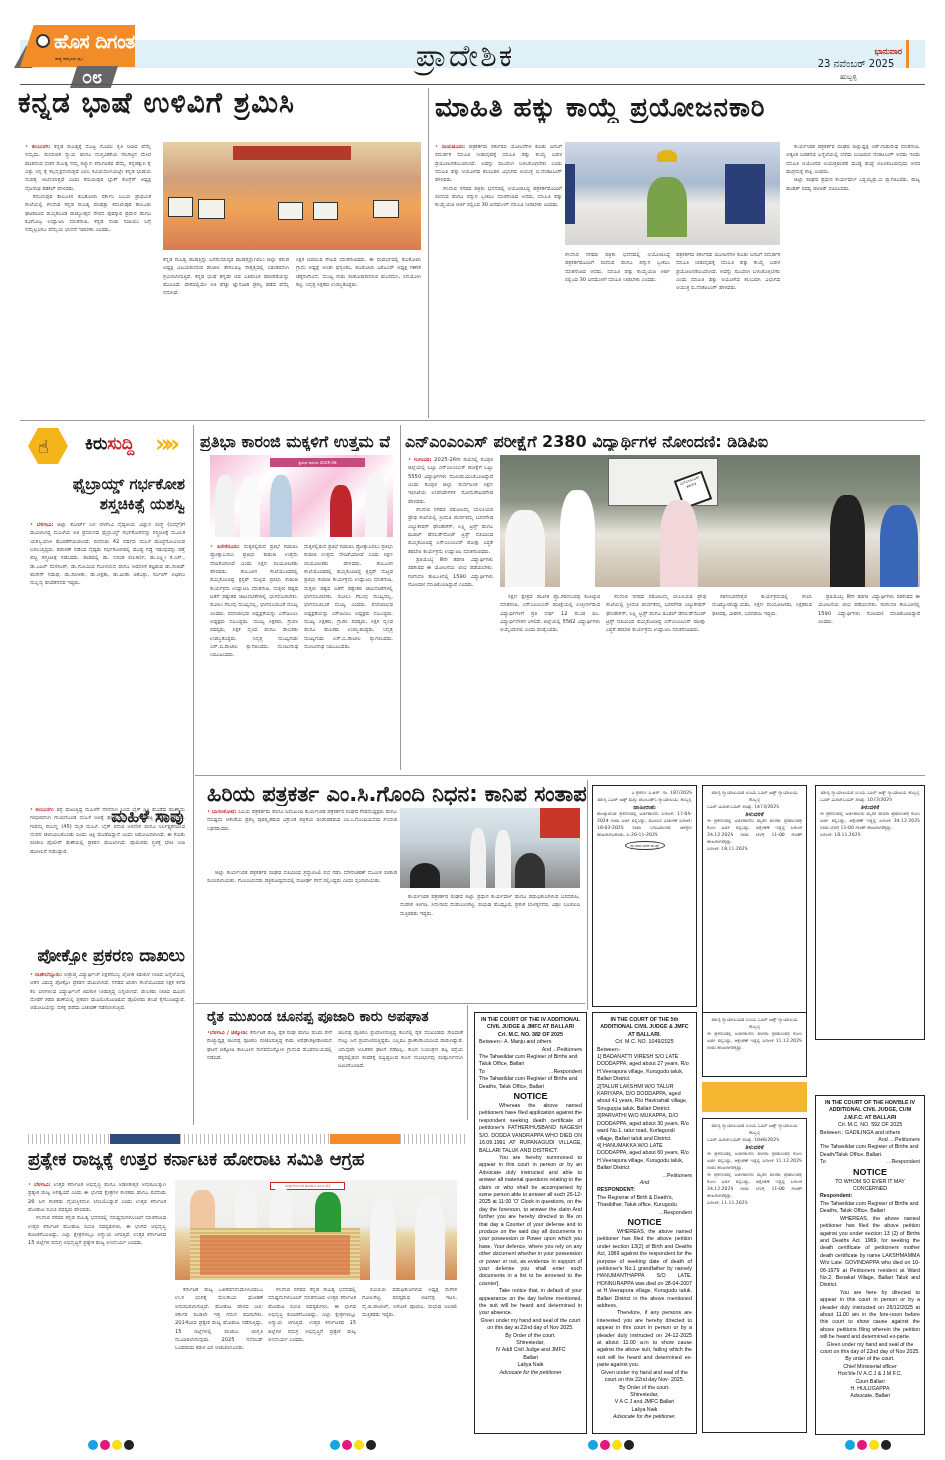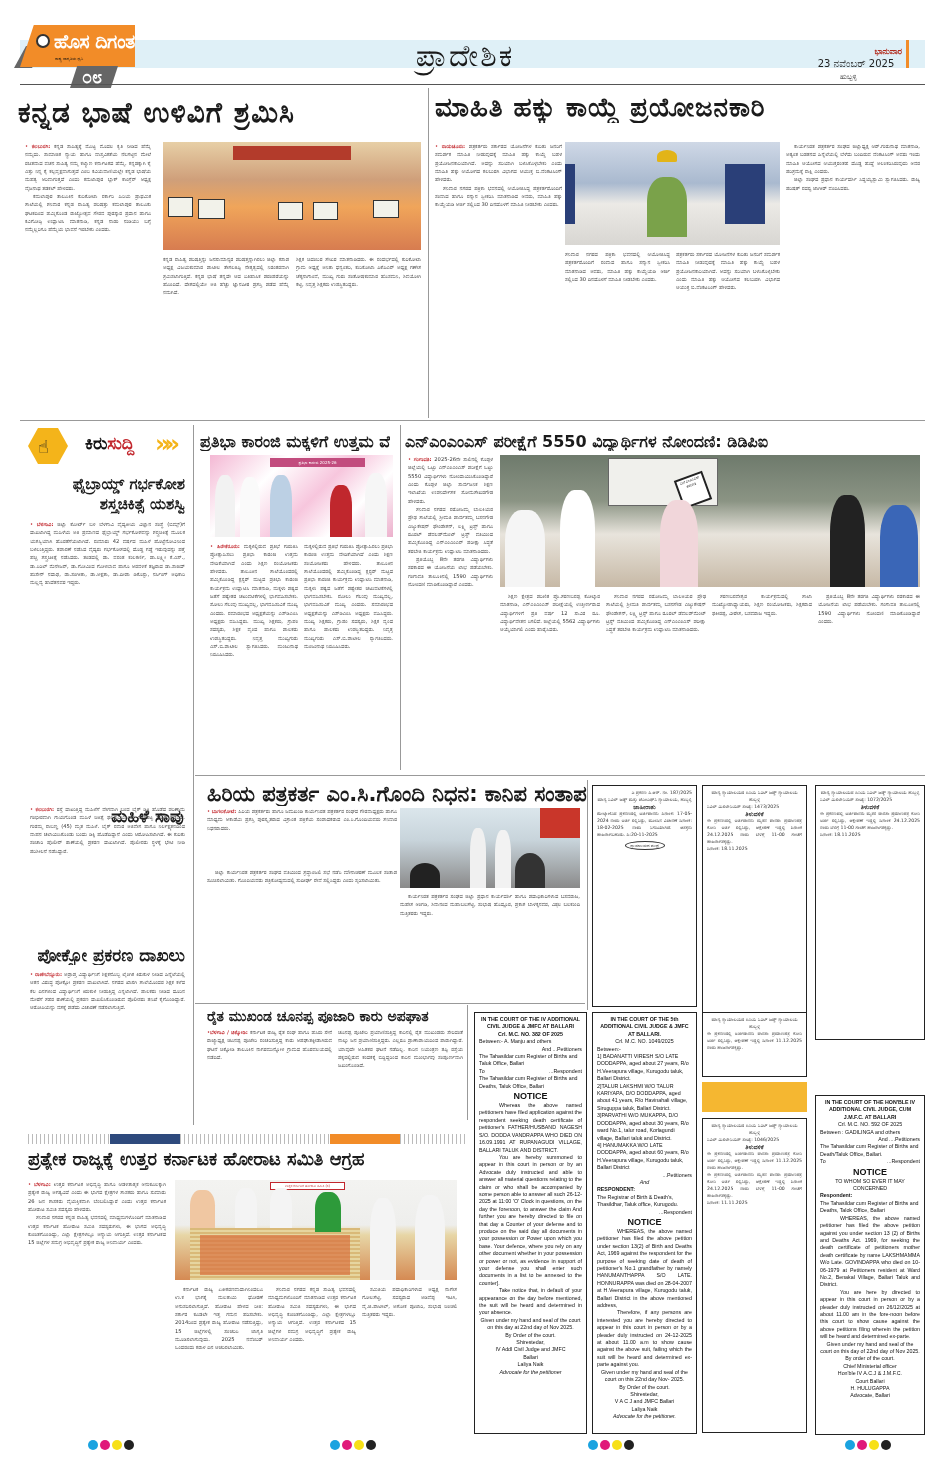--- a/index.html
+++ b/index.html
@@ -81,21 +81,21 @@
 <div class="abs logo-tag">ರಾಷ್ಟ್ರ ಜಾಗೃತಿಯ ಧ್ವನಿ</div>
 <div class="abs page-no-box"></div>
 <div class="abs page-no">೦೮</div>
 <div class="abs section-title">ಪ್ರಾದೇಶಿಕ</div>
 <div class="abs mast-right-bar"></div>
 <div class="abs day" style="left:810px;width:92px">ಭಾನುವಾರ</div>
 <div class="abs date" style="left:810px;width:92px">23 ನವೆಂಬರ್ 2025</div>
 <div class="abs edition">ಹುಬ್ಬಳ್ಳಿ</div>
 <div class="abs rule-top"></div>
 
-<div class="abs hl hl-xl" style="left:18px;top:96px;width:405px">ಕನ್ನಡ ಭಾಷೆ ಉಳಿವಿಗೆ ಶ್ರಮಿಸಿ</div>
+<div class="abs hl hl-xl" style="left:18px;top:86px;width:405px">ಕನ್ನಡ ಭಾಷೆ ಉಳಿವಿಗೆ ಶ್ರಮಿಸಿ</div>
 <div class="abs col" style="left:25px;top:142px;width:126px;height:270px">
   <p><span class="dot">• </span><span class="dateline">ಕಲಬುರಗಿ:</span> <span>ಕನ್ನಡ ಸಾಹಿತ್ಯಕ್ಕೆ ಮೊಟ್ಟ ಮೊದಲ ಕೃತಿ ನೀಡಿದ ಹೆಮ್ಮೆ ನಮ್ಮದು. ಸಾಮಾಜಿಕ ನ್ಯಾಯ ಹಾಗೂ ವಾಸ್ತವಿಕತೆಯ ನೆಲಗಟ್ಟಿನ ಮೇಲೆ ರಚಿತವಾದ ವಚನ ಸಾಹಿತ್ಯ ನಮ್ಮ ಕಲ್ಯಾಣ ಕರ್ನಾಟಕದ ಹೆಮ್ಮೆ. ಕನ್ನಡಕ್ಕಾಗಿ ಕೈ ಎತ್ತು ನಿನ್ನ ಕೈ ಕಲ್ಪವೃಕ್ಷವಾಗುತ್ತದೆ ಎಂಬ ಕವಿಯವಾಣಿಯಲ್ಲೇ ಕನ್ನಡ ಭಾಷೆಯ ಮಹತ್ವ ಅರಿವಾಗುತ್ತದೆ ಎಂದು ಕಮಲಾಪುರ ಬ್ಲಾಕ್ ಕಾಂಗ್ರೆಸ್ ಅಧ್ಯಕ್ಷ ವೈಜನಾಥ ತಡಕಲ್ ಹೇಳಿದರು.</span></p>
   <p class="para">ಕಮಲಾಪುರ ತಾಲೂಕಿನ ಕುರಿಕೋಟಾ ಸರ್ಕಾರಿ ಹಿರಿಯ ಪ್ರಾಥಮಿಕ ಶಾಲೆಯಲ್ಲಿ ಶನಿವಾರ ಕನ್ನಡ ಸಾಹಿತ್ಯ ಪರಿಷತ್ತು ಕಮಲಾಪುರ ತಾಲೂಕು ಘಟಕದಿಂದ ಹಮ್ಮಿಕೊಂಡ ರಾಜ್ಯೋತ್ಸವ ಗೌರವ ಪುರಸ್ಕಾರ ಪ್ರದಾನ ಹಾಗೂ ಕವಿಗೋಷ್ಠಿ ಉದ್ಘಾಟಿಸಿ ಮಾತನಾಡಿ, ಕನ್ನಡ ನಾಡು ನುಡಿಯು ಬಗ್ಗೆ ನಮ್ಮೆಲ್ಲರಿಗೂ ಹೆಮ್ಮೆಯ ಭಾವನೆ ಇರಬೇಕು ಎಂದರು.</p>
 </div>
 <div class="abs photo" style="left:163px;top:142px;width:258px;height:108px">
   <div class="bg" style="background:linear-gradient(180deg,#e7cfa6 0%,#cf9f7a 35%,#f0a55a 60%,#d77c50 100%)"></div>
   <div class="abs" style="left:70px;top:4px;width:118px;height:14px;background:#b33b2b"></div>
   <div class="abs" style="left:5px;top:55px;width:25px;height:20px;background:#f2f2ea;border:1px solid #333"></div>
   <div class="abs" style="left:35px;top:57px;width:27px;height:20px;background:#f2f2ea;border:1px solid #333"></div>
   <div class="abs" style="left:115px;top:60px;width:25px;height:18px;background:#f2f2ea;border:1px solid #333"></div>
@@ -170,21 +170,21 @@
 </div>
 <div class="abs col" style="left:210px;top:542px;width:88px;height:228px">
   <p><span class="dot">• </span><span class="dateline">ಹಿರೇಕೆರೂರು:</span> <span>ಮಕ್ಕಳಲ್ಲಿರುವ ಪ್ರತಿಭೆ ಗುರುತಿಸಿ ಪ್ರೋತ್ಸಾಹಿಸಲು ಪ್ರತಿಭಾ ಕಾರಂಜಿ ಉತ್ತಮ ವೇದಿಕೆಯಾಗಿದೆ ಎಂದು ಶಿಕ್ಷಣ ಸಂಯೋಜಕರು ಹೇಳಿದರು. ತಾಲೂಕಿನ ಶಾಲೆಯೊಂದರಲ್ಲಿ ಹಮ್ಮಿಕೊಂಡಿದ್ದ ಕ್ಲಸ್ಟರ್ ಮಟ್ಟದ ಪ್ರತಿಭಾ ಕಾರಂಜಿ ಕಾರ್ಯಕ್ರಮ ಉದ್ಘಾಟಿಸಿ ಮಾತನಾಡಿ, ಮಕ್ಕಳು ಪಠ್ಯದ ಜತೆಗೆ ಪಠ್ಯೇತರ ಚಟುವಟಿಕೆಗಳಲ್ಲಿ ಭಾಗವಹಿಸಬೇಕು. ಸೋಲು ಗೆಲುವು ಮುಖ್ಯವಲ್ಲ, ಭಾಗವಹಿಸುವಿಕೆ ಮುಖ್ಯ ಎಂದರು. ಸಮಾರಂಭದ ಅಧ್ಯಕ್ಷತೆಯನ್ನು ಎಸ್‌ಡಿಎಂಸಿ ಅಧ್ಯಕ್ಷರು ವಹಿಸಿದ್ದರು. ಮುಖ್ಯ ಶಿಕ್ಷಕರು, ಗ್ರಾಪಂ ಸದಸ್ಯರು, ಶಿಕ್ಷಕ ವೃಂದ ಹಾಗೂ ಪಾಲಕರು ಉಪಸ್ಥಿತರಿದ್ದರು. ನಿವೃತ್ತ ಮುಖ್ಯಗುರು ಎಸ್.ಬಿ.ಪಾಟೀಲ ಸ್ವಾಗತಿಸಿದರು. ಮಂಜುನಾಥ ನಿರೂಪಿಸಿದರು.</span></p>
 </div>
 <div class="abs col" style="left:304px;top:542px;width:89px;height:228px">
   <p>ಮಕ್ಕಳಲ್ಲಿರುವ ಪ್ರತಿಭೆ ಗುರುತಿಸಿ ಪ್ರೋತ್ಸಾಹಿಸಲು ಪ್ರತಿಭಾ ಕಾರಂಜಿ ಉತ್ತಮ ವೇದಿಕೆಯಾಗಿದೆ ಎಂದು ಶಿಕ್ಷಣ ಸಂಯೋಜಕರು ಹೇಳಿದರು. ತಾಲೂಕಿನ ಶಾಲೆಯೊಂದರಲ್ಲಿ ಹಮ್ಮಿಕೊಂಡಿದ್ದ ಕ್ಲಸ್ಟರ್ ಮಟ್ಟದ ಪ್ರತಿಭಾ ಕಾರಂಜಿ ಕಾರ್ಯಕ್ರಮ ಉದ್ಘಾಟಿಸಿ ಮಾತನಾಡಿ, ಮಕ್ಕಳು ಪಠ್ಯದ ಜತೆಗೆ ಪಠ್ಯೇತರ ಚಟುವಟಿಕೆಗಳಲ್ಲಿ ಭಾಗವಹಿಸಬೇಕು. ಸೋಲು ಗೆಲುವು ಮುಖ್ಯವಲ್ಲ, ಭಾಗವಹಿಸುವಿಕೆ ಮುಖ್ಯ ಎಂದರು. ಸಮಾರಂಭದ ಅಧ್ಯಕ್ಷತೆಯನ್ನು ಎಸ್‌ಡಿಎಂಸಿ ಅಧ್ಯಕ್ಷರು ವಹಿಸಿದ್ದರು. ಮುಖ್ಯ ಶಿಕ್ಷಕರು, ಗ್ರಾಪಂ ಸದಸ್ಯರು, ಶಿಕ್ಷಕ ವೃಂದ ಹಾಗೂ ಪಾಲಕರು ಉಪಸ್ಥಿತರಿದ್ದರು. ನಿವೃತ್ತ ಮುಖ್ಯಗುರು ಎಸ್.ಬಿ.ಪಾಟೀಲ ಸ್ವಾಗತಿಸಿದರು. ಮಂಜುನಾಥ ನಿರೂಪಿಸಿದರು.</p>
 </div>
 
 <div class="abs vrule" style="left:400px;top:425px;height:345px"></div>
 
-<div class="abs hl hl-l" style="left:405px;top:432px;width:520px;font-size:16px">ಎನ್‌ಎಂಎಂಎಸ್ ಪರೀಕ್ಷೆಗೆ 5550 ವಿದ್ಯಾರ್ಥಿಗಳ ನೋಂದಣಿ: ಡಿಡಿಪಿಐ</div>
+<div class="abs hl hl-l" style="left:405px;top:432px;width:520px;font-size:16px">ಎನ್‌ಎಂಎಂಎಸ್ ಪರೀಕ್ಷೆಗೆ 2380 ವಿದ್ಯಾರ್ಥಿಗಳ ನೋಂದಣಿ: ಡಿಡಿಪಿಐ</div>
 <div class="abs col" style="left:408px;top:455px;width:85px;height:315px">
   <p><span class="dot">• </span><span class="dateline">ಗಂಗಾವತಿ:</span> <span>2025-26ನೇ ಸಾಲಿನಲ್ಲಿ ಕೊಪ್ಪಳ ಜಿಲ್ಲೆಯಲ್ಲಿ ಒಟ್ಟು ಎನ್‌ಎಂಎಂಎಸ್ ಪರೀಕ್ಷೆಗೆ ಒಟ್ಟು 5550 ವಿದ್ಯಾರ್ಥಿಗಳು ನೋಂದಾಯಿಸಿಕೊಂಡಿದ್ದಾರೆ ಎಂದು ಕೊಪ್ಪಳ ಜಿಲ್ಲಾ ಸಾರ್ವಜನಿಕ ಶಿಕ್ಷಣ ಇಲಾಖೆಯ ಉಪನಿರ್ದೇಶಕ ಸೋಮಶೇಖರಗೌಡ ಹೇಳಿದರು.</span></p>
   <p class="para">ಶನಿವಾರ ನಗರದ ಸರೋಜಮ್ಮ ಬಾಲಕಿಯರ ಪ್ರೌಢ ಶಾಲೆಯಲ್ಲಿ ಶ್ರೀಮತಿ ಪಾರ್ವತಮ್ಮ ಬಸನಗೌಡ ಎಜ್ಯುಕೇಷನ್ ಫೌಂಡೇಶನ್, ಲಕ್ಷ್ಮಿ ಟ್ರಸ್ಟ್ ಹಾಗೂ ರೂರಲ್ ಡೆವಲಪ್‌ಮೆಂಟ್ ಟ್ರಸ್ಟ್ ವತಿಯಿಂದ ಹಮ್ಮಿಕೊಂಡಿದ್ದ ಎನ್‌ಎಂಎಂಎಸ್ ಪರೀಕ್ಷಾ ಸಿದ್ಧತೆ ತರಬೇತಿ ಕಾರ್ಯಕ್ರಮ ಉದ್ಘಾಟಿಸಿ ಮಾತನಾಡಿದರು.</p>
   <p class="para">ಪ್ರತಿಯೊಬ್ಬ 8ನೇ ತರಗತಿ ವಿದ್ಯಾರ್ಥಿಗಳು ಸರಕಾರದ ಈ ಯೋಜನೆಯ ಲಾಭ ಪಡೆಯಬೇಕು. ಗಂಗಾವತಿ ತಾಲೂಕಿನಲ್ಲಿ 1590 ವಿದ್ಯಾರ್ಥಿಗಳು ನೋಂದಣಿ ಮಾಡಿಕೊಂಡಿದ್ದಾರೆ ಎಂದರು.</p>
 </div>
 <div class="abs photo" style="left:500px;top:455px;width:420px;height:132px">
   <div class="bg" style="background:linear-gradient(180deg,#6e7a6c 0%,#8b9484 35%,#e8e4dc 60%,#c7b9a6 100%)"></div>
   <div class="abs" style="left:108px;top:3px;width:110px;height:48px;background:#f0f0ec;border:1px solid #666"></div>
   <div class="abs" style="left:178px;top:20px;width:30px;height:30px;background:#fff;border:2px solid #222;transform:rotate(-20deg);font-size:4px;text-align:center">ಎನ್‌ಎಂಎಂಎಸ್ ತರಬೇತಿ</div>
   <div class="abs" style="left:5px;top:55px;width:40px;height:77px;background:#f5f5f5;border-radius:40% 40% 0 0"></div>

